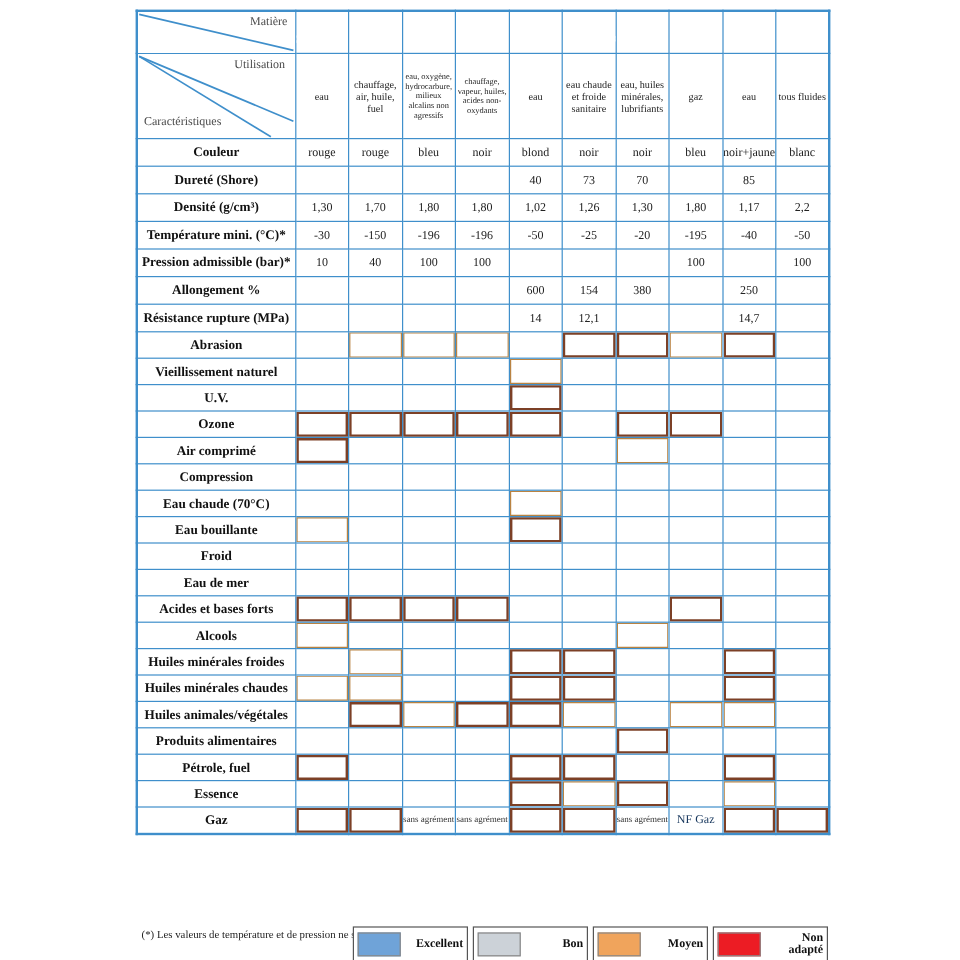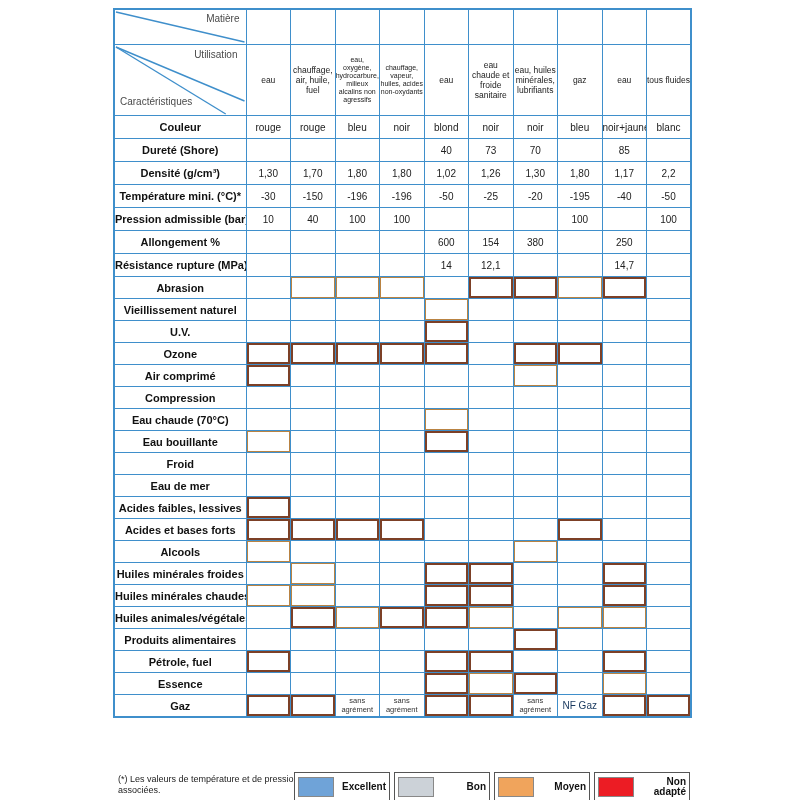--- a/index.html
+++ b/index.html
@@ -1,17 +1,17 @@
 <!DOCTYPE html>
 <html><head>
 <meta charset="utf-8">
 <style>
   html,body{margin:0;padding:0;background:#ffffff;width:800px;height:800px;overflow:hidden;
     font-family:"Liberation Sans", sans-serif;}
-  .page{position:relative;width:800px;height:800px;background:#fff;}
+  .page{position:relative;width:800px;height:800px;background:#fff;font-family:Liberation Serif, serif;}
 
   table.grid{position:absolute;left:113px;top:8px;border-collapse:collapse;table-layout:fixed;
     width:577px;border:2px solid #3f8fcb;}
   table.grid td, table.grid th{border:1px solid #3f8fcb;padding:0;overflow:hidden;
     text-align:center;vertical-align:middle;background:#fff;}
 
   th.col-head{background:#8c95a0;color:#ffffff;font-size:11px;font-weight:bold;height:34px;
     line-height:1.15;padding:1px;}
   td.usage{height:70px;font-size:8.5px;color:#222;line-height:1.2;padding:1px;}
   td.usage.tiny{font-size:7px;line-height:1.15;}
@@ -308,33 +308,20 @@
           <td class="c-E"></td>
           <td class="c-E"></td>
           <td class="c-B"></td>
           <td class="c-E"></td>
           <td class="c-B"></td>
           <td class="c-E"></td>
           <td class="c-E"></td>
           <td class="c-E"></td>
         </tr>
         <tr class="rating-row">
-          <td class="row-label">Acides faibles, lessives</td>
-          <td class="c-N"></td>
-          <td class="c-B"></td>
-          <td class="c-B"></td>
-          <td class="c-E"></td>
-          <td class="c-E"></td>
-          <td class="c-E"></td>
-          <td class="c-B"></td>
-          <td class="c-B"></td>
-          <td class="c-E"></td>
-          <td class="c-E"></td>
-        </tr>
-        <tr class="rating-row">
           <td class="row-label">Acides et bases forts</td>
           <td class="c-N"></td>
           <td class="c-N"></td>
           <td class="c-N"></td>
           <td class="c-N"></td>
           <td class="c-B"></td>
           <td class="c-B"></td>
           <td class="c-B"></td>
           <td class="c-N"></td>
           <td class="c-B"></td>

